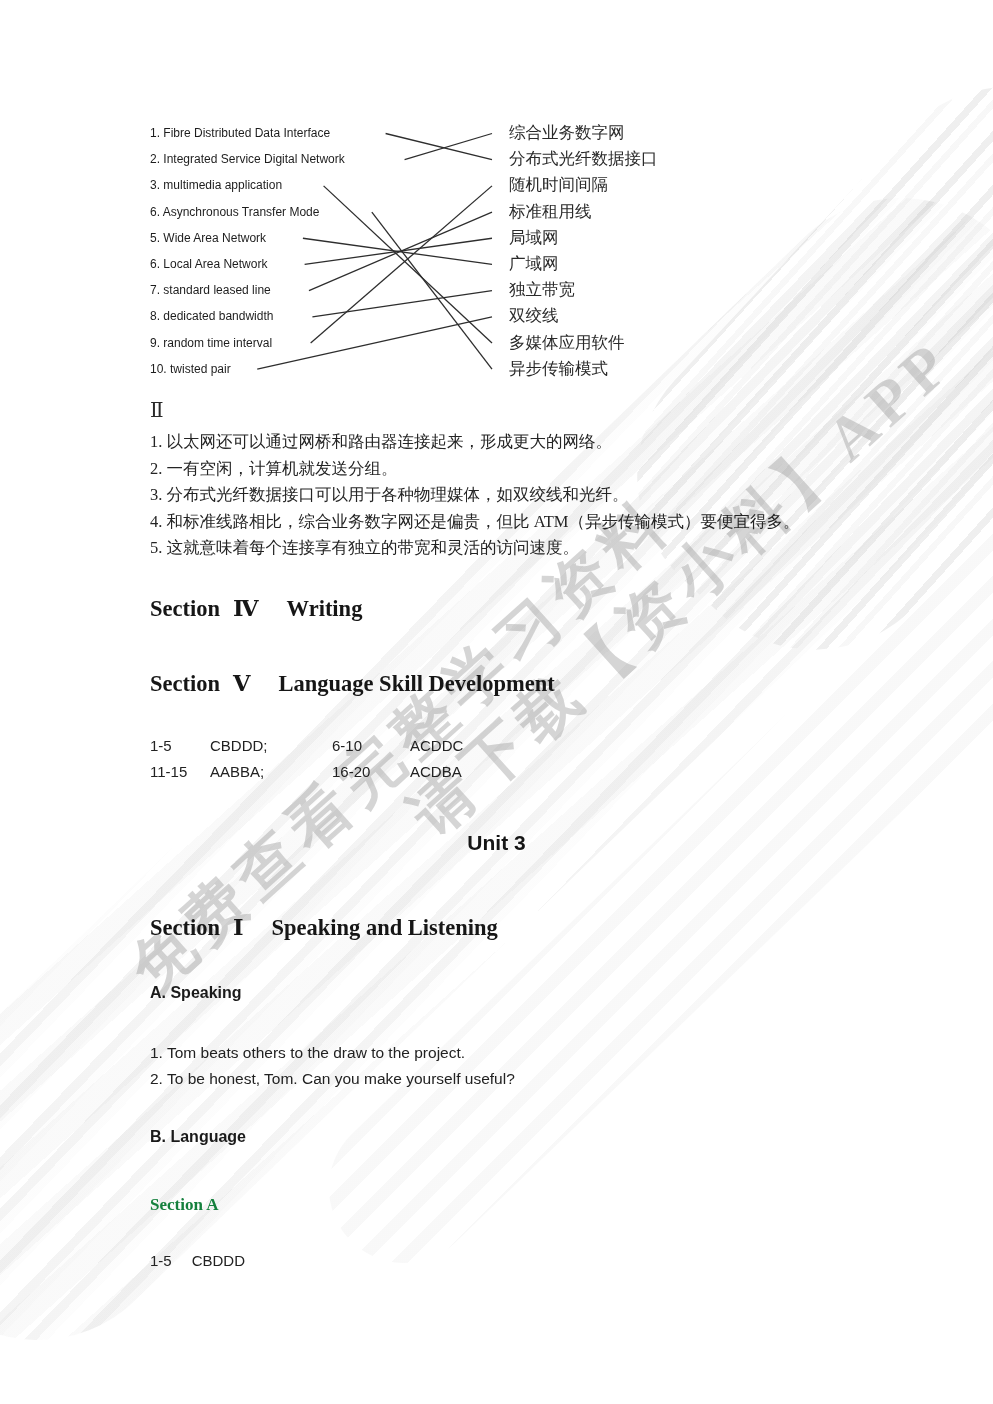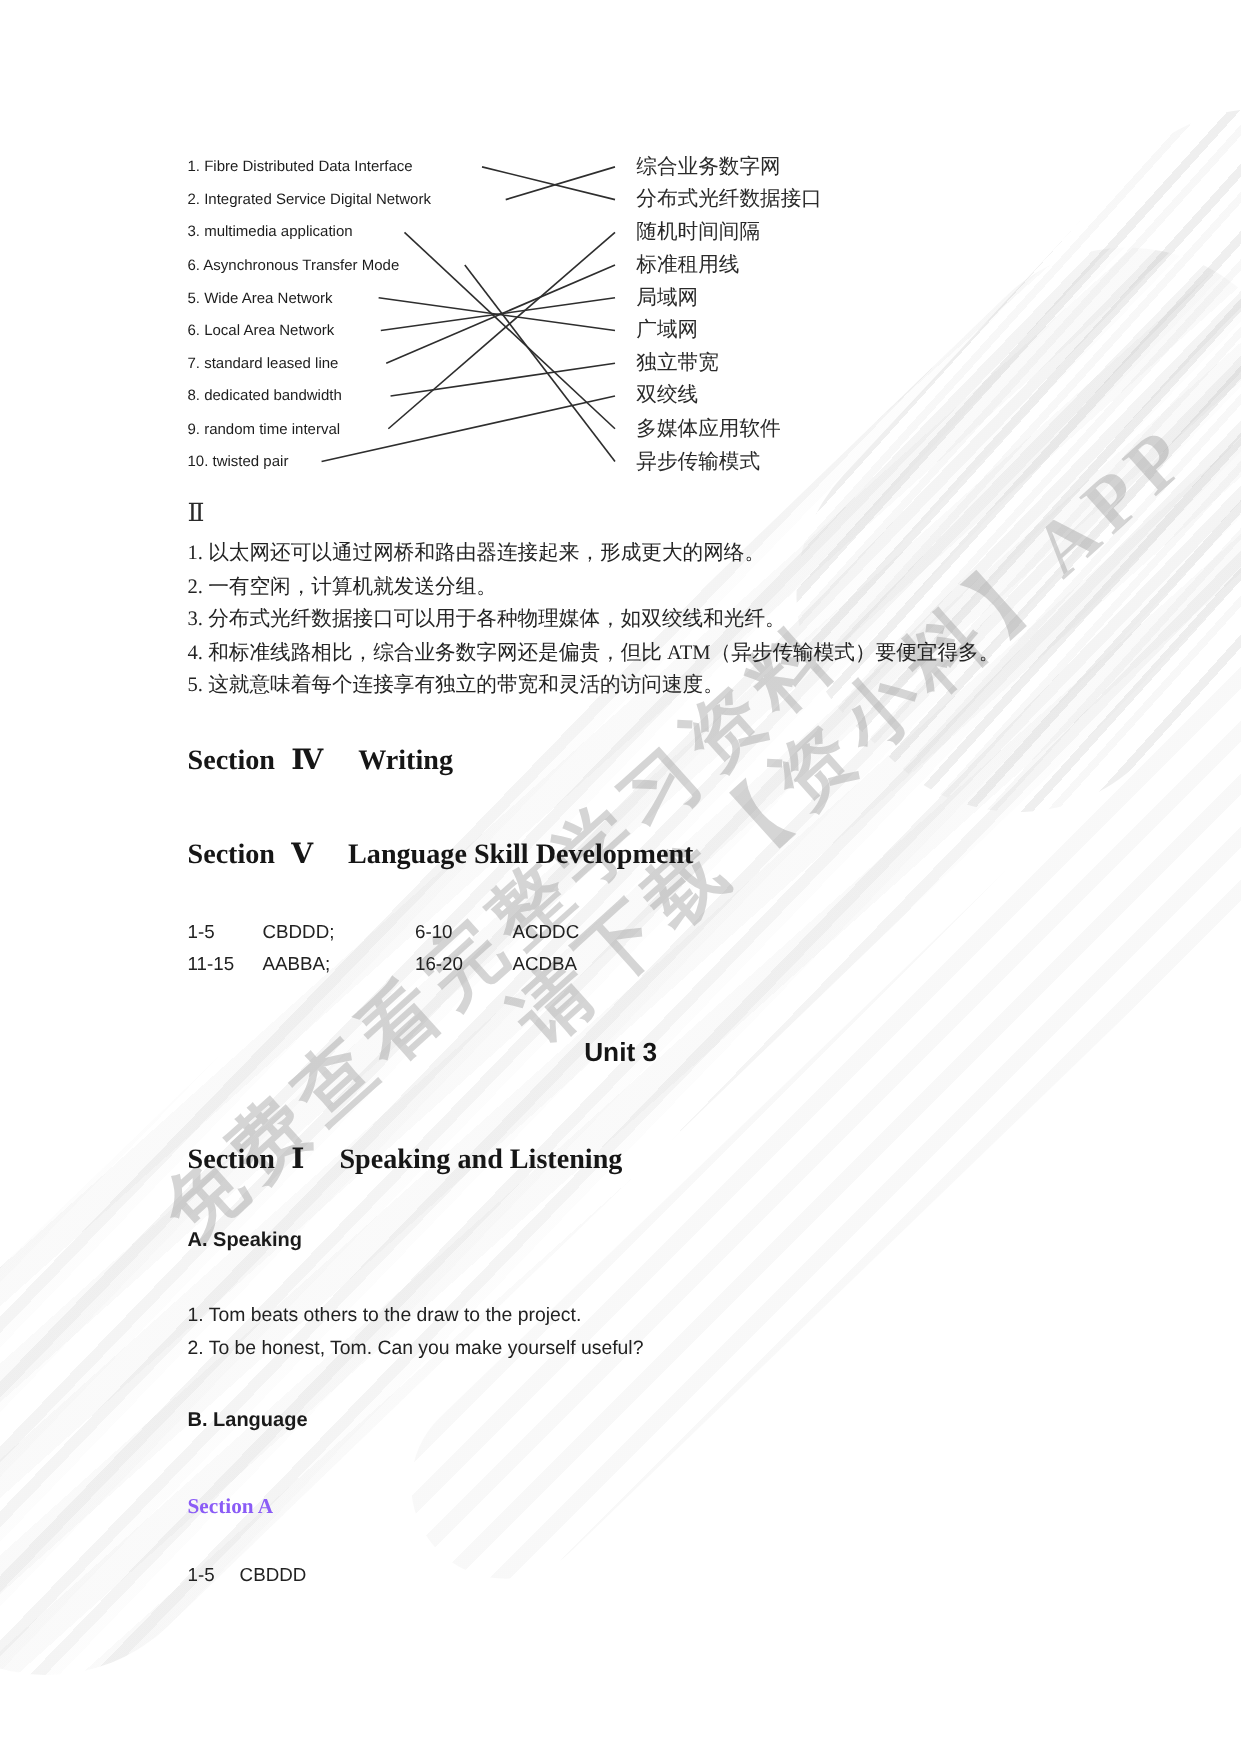--- a/index.html
+++ b/index.html
@@ -57,21 +57,21 @@
   
   .ans{top:733px;font-size:15px;line-height:26px;color:#222;}
   .ans-row{display:grid;grid-template-columns:60px 122px 78px auto;}
   
   .unit{position:absolute;left:0;top:831px;width:993px;text-align:center;font-weight:700;font-size:21px;color:#151515;}
   
   .sub{font-weight:700;font-size:16px;color:#1a1a1a;}
   .sub-a{top:984px;}
   .sub-b{top:1128px;}
   .sp-items{top:1040px;font-size:15.5px;line-height:26px;color:#222;}
-  .seca{top:1195px;font-family:"Liberation Serif","DejaVu Serif",serif;font-weight:700;font-size:17px;color:#8b5cf6;}
+  .seca{top:1195px;font-family:"Liberation Serif","DejaVu Serif",serif;font-weight:700;font-size:17px;color:#15803d;}
   .bot{top:1252px;font-size:15px;color:#222;display:flex;gap:20px;}
 </style>
 </head>
 <body>
 
 <div class="page">
 
   <div class="band band1"></div>
   <div class="band band2"></div>
   <div class="band band3"></div>

